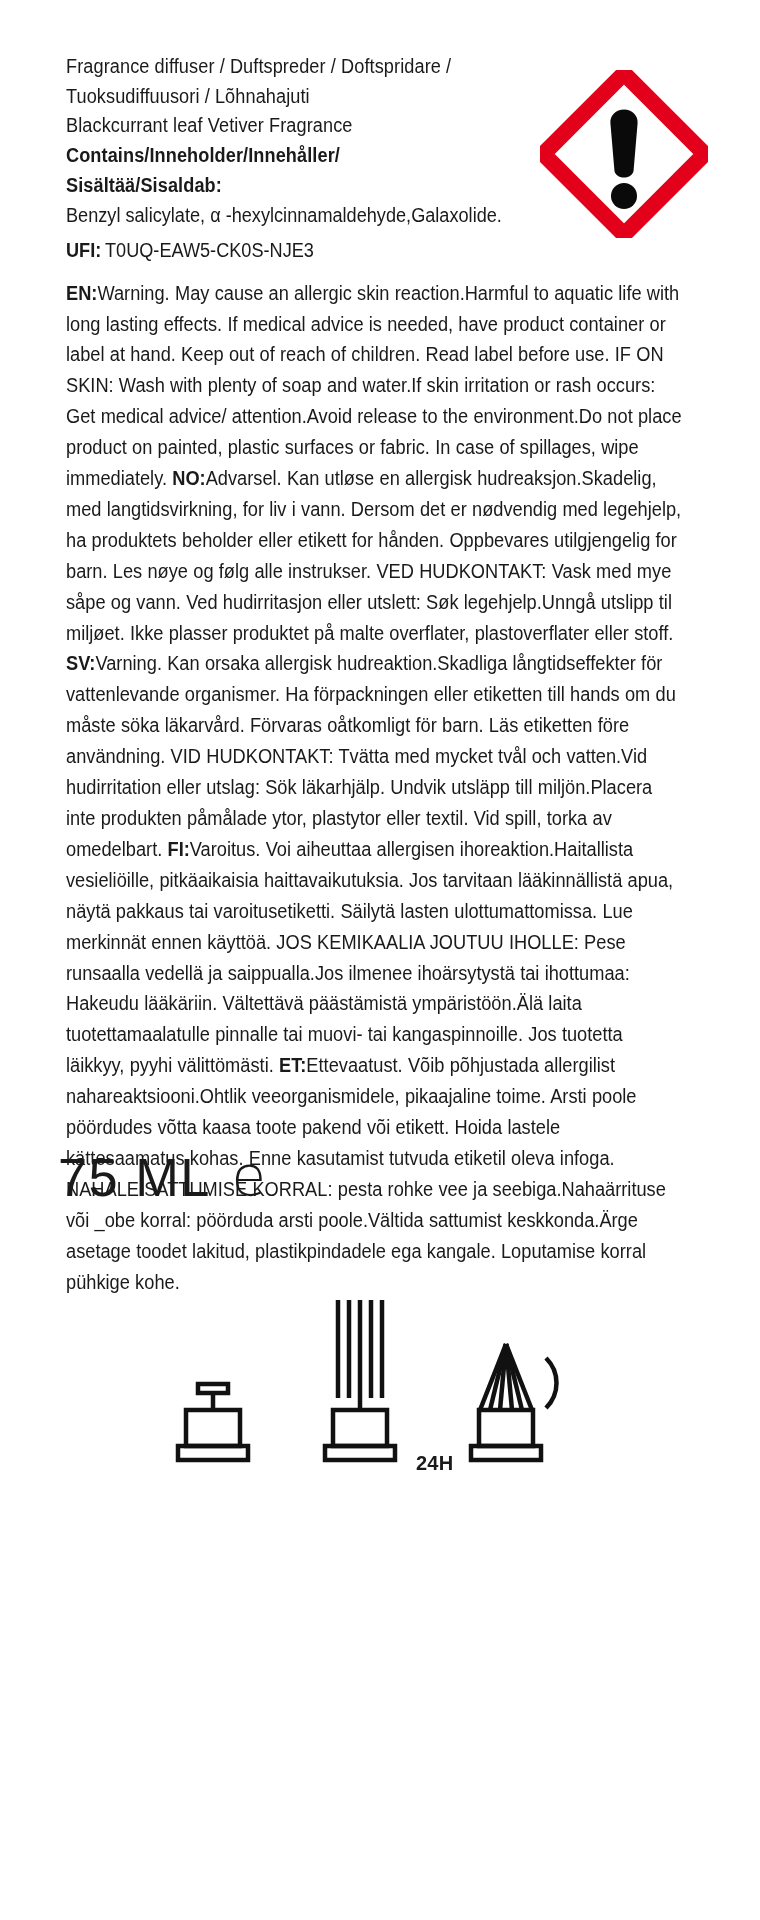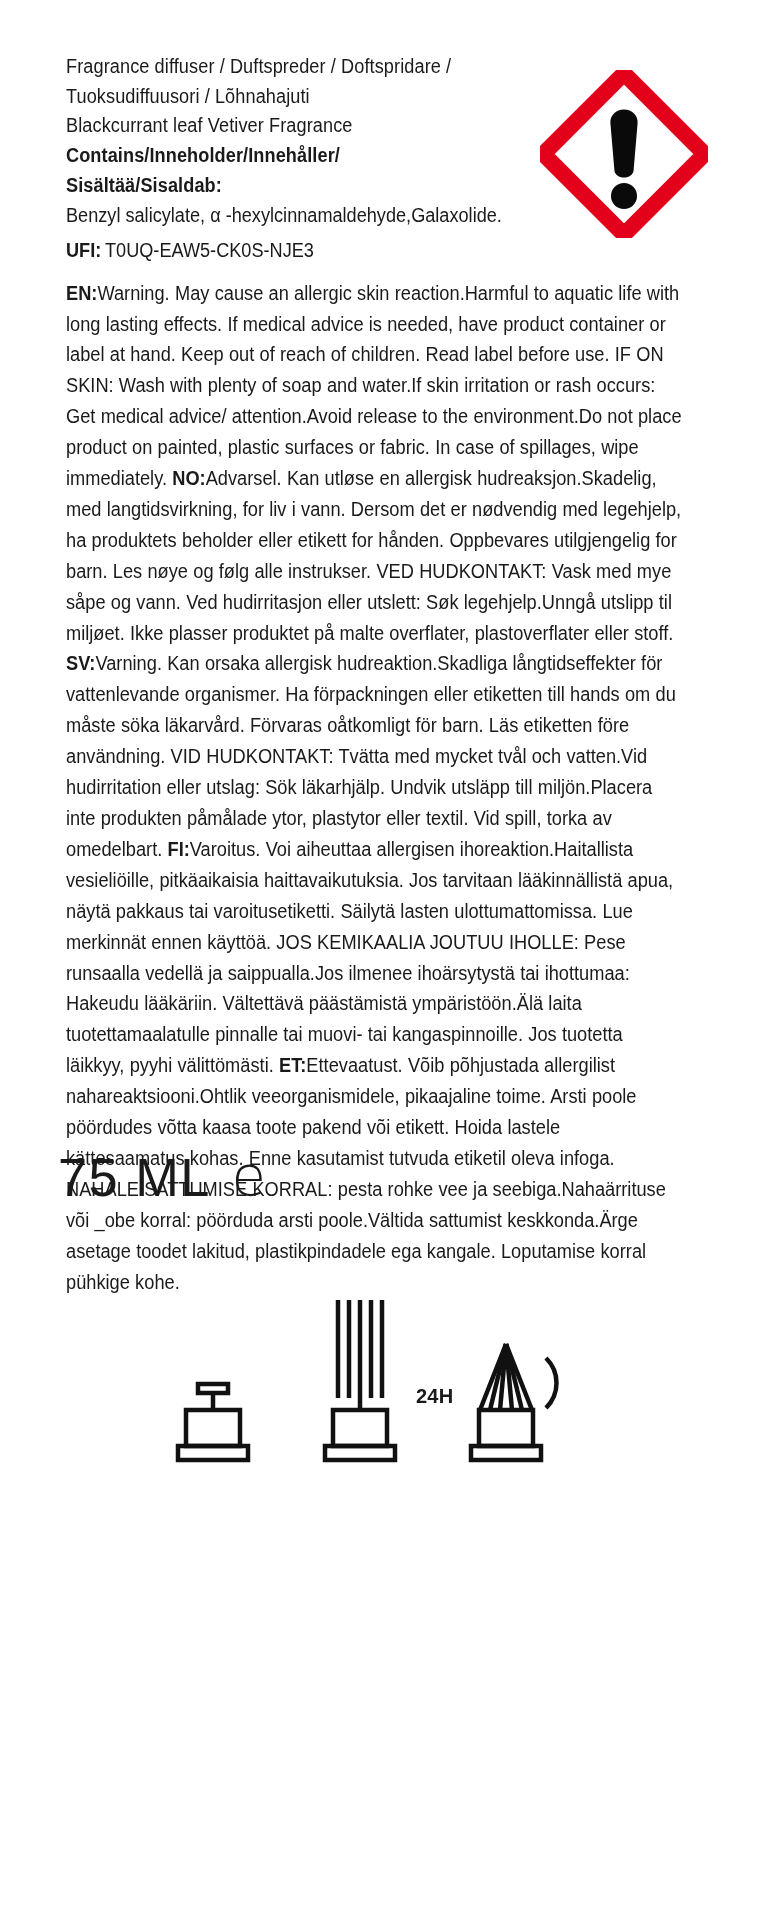--- a/index.html
+++ b/index.html
@@ -120,21 +120,21 @@
     position: absolute;
     left: 150px;
     top: 1288px;
     width: 470px;
     height: 200px;
   }
   .usage-strip svg { display: block; width: 100%; height: 100%; }
   .hours-text {
     position: absolute;
     left: 416px;
-    top: 1385px;
+    top: 1452px;
     font-size: 20px;
     font-weight: bold;
     letter-spacing: 0.2px;
   }
 </style>
 </head>
 <body>
 
 <div class="label-sheet">
 

